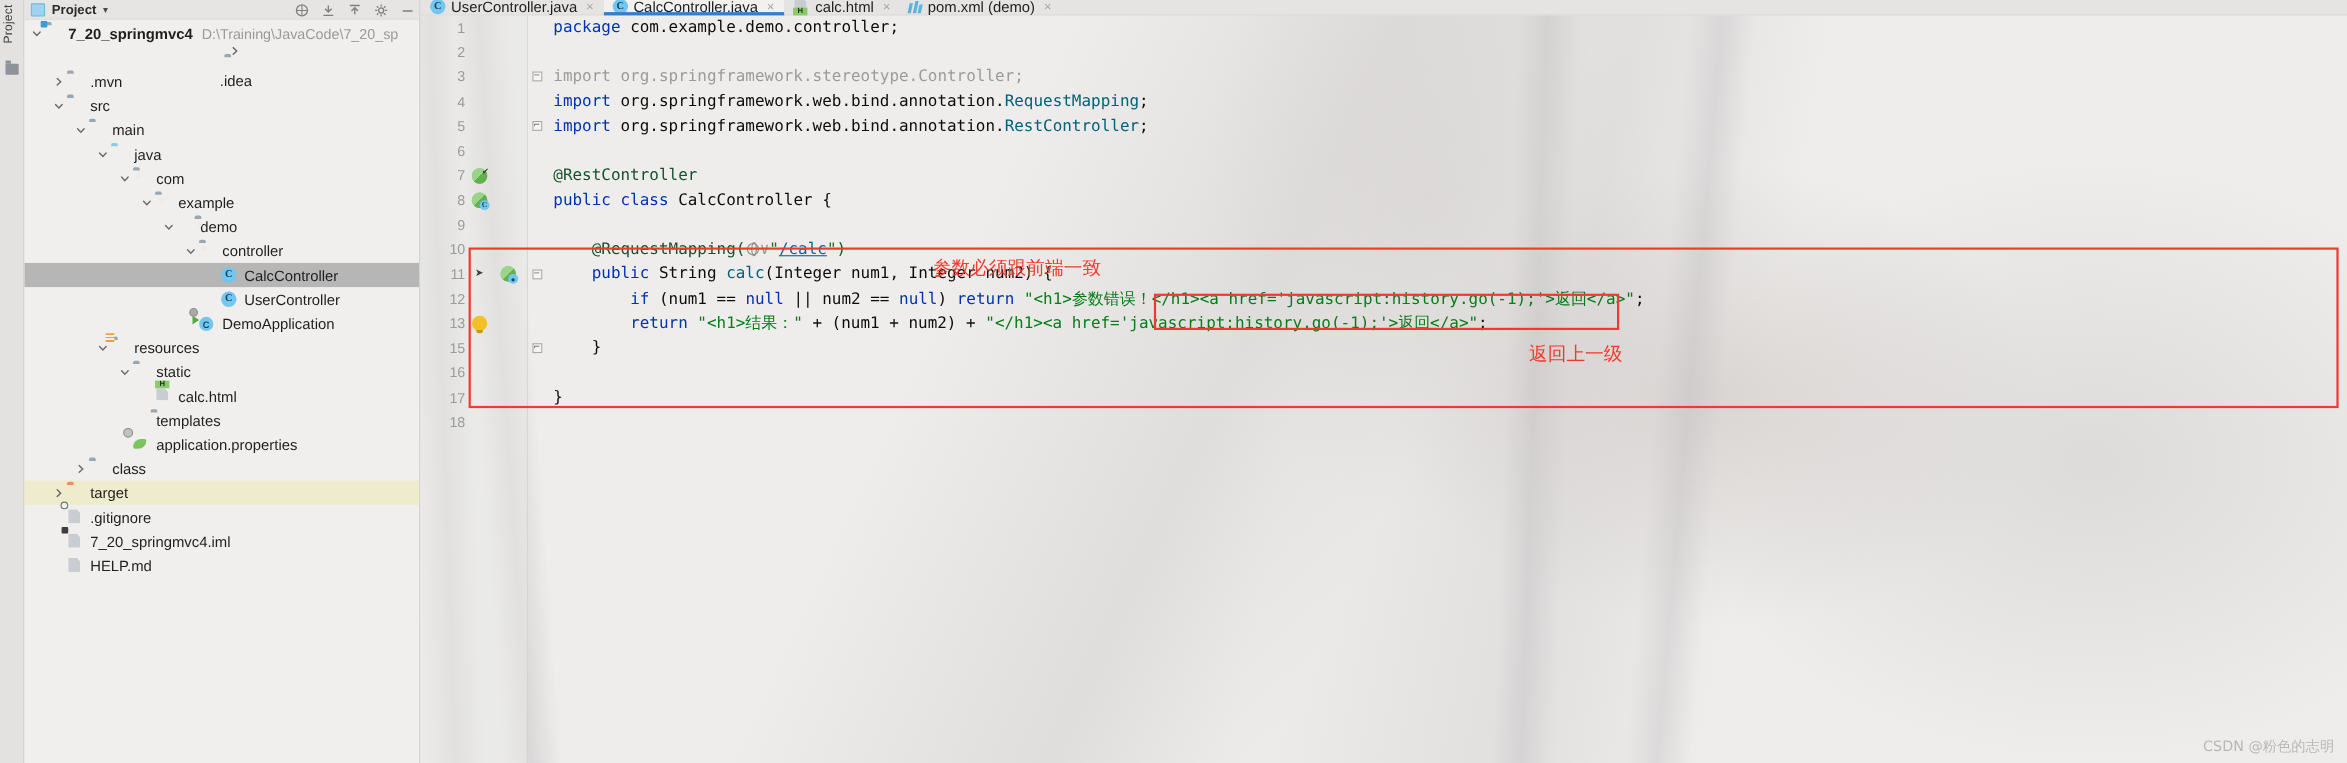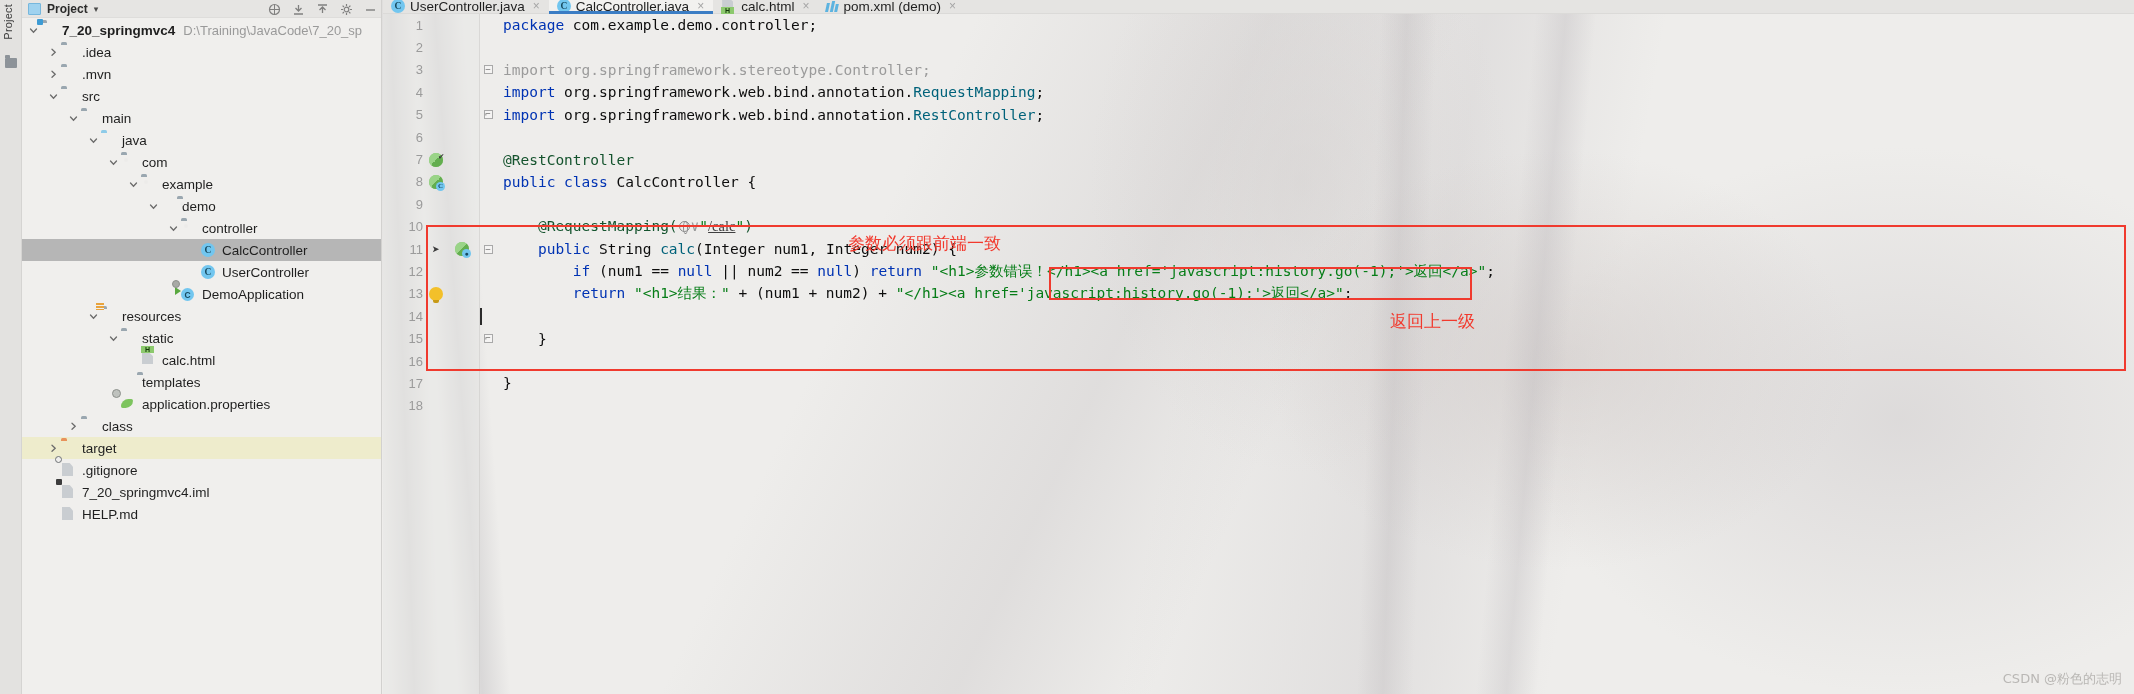--- a/index.html
+++ b/index.html
@@ -233,21 +233,21 @@
   .foldbox { width:9px;height:9px;border:1px solid #a9a9a9;background:rgba(255,255,255,0.4);
     display:flex;align-items:center;justify-content:center;font-size:9px;color:#777;line-height:1;}
 
   
   .kw   { color: #0033b3; }
   .str  { color: #067d17; }
   .anno { color: #14532d; }
   .mth  { color: #00627a; }
   .plain{ color: #0d0d0d; }
   .grey { color: #9b9b9b; }
-  .lnk  { color: #404040; text-decoration: underline; font-family: Liberation Serif, serif; }
+  .lnk  { color: #0369a1; text-decoration: underline; }
 
   .globe { display:inline-block; width:11px;height:11px;border-radius:50%;
     border:1.4px solid #8a8a8a; position:relative; vertical-align:-1px; margin:0 1px;}
   .globe:before{content:"";position:absolute;left:3.5px;top:-1.4px;width:2.5px;height:11px;border:1.2px solid #8a8a8a;border-radius:50%;}
 
   
   .ann-box {
     position: absolute; border: 2.5px solid #f03a2e; z-index: 20; pointer-events: none;
   }
   .ann-text {
@@ -311,21 +311,21 @@
         <div class="trow" style="padding-left: 6px;">
           <span class="arrow">
             <svg width="11" height="11" viewBox="0 0 11 11">
               <path d="M2.5 4l3 3.2 3-3.2" stroke="#6b6b6b" stroke-width="1.3" fill="none" stroke-linecap="round"></path>
             </svg>
           </span>
           <span class="ficon"><span class="folder"><span class="badge-sq"></span></span></span>
           <span class="tlabel bold">7_20_springmvc4</span>
           <span class="tpath">D:\Training\JavaCode\7_20_sp</span>
         </div>
-        <div class="trow" style="padding-left: 26px;">
+        <div class="trow" style="padding-left: 26px; flex-direction: column;">
           <span class="arrow">
             <svg width="11" height="11" viewBox="0 0 11 11">
               <path d="M4 2.3l3.2 3-3.2 3" stroke="#6b6b6b" stroke-width="1.3" fill="none" stroke-linecap="round"></path>
             </svg>
           </span>
           <span class="ficon"><span class="folder"></span></span>
           <span class="tlabel">.idea</span>
         </div>
         <div class="trow" style="padding-left: 26px;">
           <span class="arrow">
@@ -526,21 +526,20 @@
           <div class="cline"><span class="lnum">4</span><span class="gut-ic"></span><span class="gut-ic"></span><span class="fold"></span><span class="ctext"><span class="kw">import </span><span class="plain">org.springframework.web.bind.annotation.</span><span class="mth">RequestMapping</span><span class="plain">;</span></span></div>
           <div class="cline"><span class="lnum">5</span><span class="gut-ic"></span><span class="gut-ic"></span><span class="fold"><span class="foldbox">⌐</span></span><span class="ctext"><span class="kw">import </span><span class="plain">org.springframework.web.bind.annotation.</span><span class="mth">RestController</span><span class="plain">;</span></span></div>
           <div class="cline"><span class="lnum">6</span><span class="gut-ic"></span><span class="gut-ic"></span><span class="fold"></span><span class="ctext"></span></div>
           <div class="cline"><span class="lnum">7</span><span class="gut-ic"><span class="spring-leaf"><span class="mk">✔</span></span></span><span class="gut-ic"></span><span class="fold"></span><span class="ctext"><span class="anno">@RestController</span></span></div>
           <div class="cline"><span class="lnum">8</span><span class="gut-ic"><span class="spring-leaf"><span class="sub">C</span></span></span><span class="gut-ic"></span><span class="fold"></span><span class="ctext"><span class="kw">public </span><span class="kw">class </span><span class="plain">CalcController </span><span class="plain">{</span></span></div>
           <div class="cline"><span class="lnum">9</span><span class="gut-ic"></span><span class="gut-ic"></span><span class="fold"></span><span class="ctext"></span></div>
           <div class="cline"><span class="lnum">10</span><span class="gut-ic"></span><span class="gut-ic"></span><span class="fold"></span><span class="ctext"><span class="anno">    @RequestMapping(</span><span class="globe"></span><span class="grey">∨</span><span class="str">"</span><span class="lnk">/calc</span><span class="str">"</span><span class="anno">)</span></span></div>
           <div class="cline"><span class="lnum">11</span><span class="gut-ic"><span class="rocket">➤</span></span><span class="gut-ic"><span class="spring-leaf"><span class="sub">●</span></span></span><span class="fold"><span class="foldbox">−</span></span><span class="ctext"><span class="kw">    public </span><span class="plain">String </span><span class="mth">calc</span><span class="plain">(Integer num1, Integer num2) {</span></span></div>
           <div class="cline"><span class="lnum">12</span><span class="gut-ic"></span><span class="gut-ic"></span><span class="fold"></span><span class="ctext"><span class="plain">        </span><span class="kw">if </span><span class="plain">(num1 == </span><span class="kw">null </span><span class="plain">|| num2 == </span><span class="kw">null</span><span class="plain">) </span><span class="kw">return </span><span class="str">"&lt;h1&gt;参数错误！&lt;/h1&gt;&lt;a href='javascript:history.go(-1);'&gt;返回&lt;/a&gt;"</span><span class="plain">;</span></span></div>
           <div class="cline"><span class="lnum">13</span><span class="gut-ic"><span class="bulb"></span></span><span class="gut-ic"></span><span class="fold"></span><span class="ctext"><span class="plain">        </span><span class="kw">return </span><span class="str">"&lt;h1&gt;结果：" </span><span class="plain">+ (num1 + num2) + </span><span class="str">"&lt;/h1&gt;&lt;a href='javascript:history.go(-1);'&gt;返回&lt;/a&gt;"</span><span class="plain">;</span></span></div>
-          <div class="cline"><span class="lnum">14</span><span class="gut-ic"></span><span class="gut-ic"></span><span class="fold"></span><span class="ctext"></span><span style="position: absolute; left: 97px; top: 3px; width: 1.5px; height: 17px; background: rgb(43, 43, 43);"></span></div>
           <div class="cline"><span class="lnum">15</span><span class="gut-ic"></span><span class="gut-ic"></span><span class="fold"><span class="foldbox">⌐</span></span><span class="ctext"><span class="plain">    }</span></span></div>
           <div class="cline"><span class="lnum">16</span><span class="gut-ic"></span><span class="gut-ic"></span><span class="fold"></span><span class="ctext"></span></div>
           <div class="cline"><span class="lnum">17</span><span class="gut-ic"></span><span class="gut-ic"></span><span class="fold"></span><span class="ctext"><span class="plain">}</span></span></div>
           <div class="cline"><span class="lnum">18</span><span class="gut-ic"></span><span class="gut-ic"></span><span class="fold"></span><span class="ctext"></span></div>
         </div>
     </div>
   </div>
 
   <div class="ann-box" style="left:426px; top:225px; width:1700px; height:146px;"></div>
   <div class="ann-box" style="left:1049px; top:267px; width:423px; height:33px;"></div>

